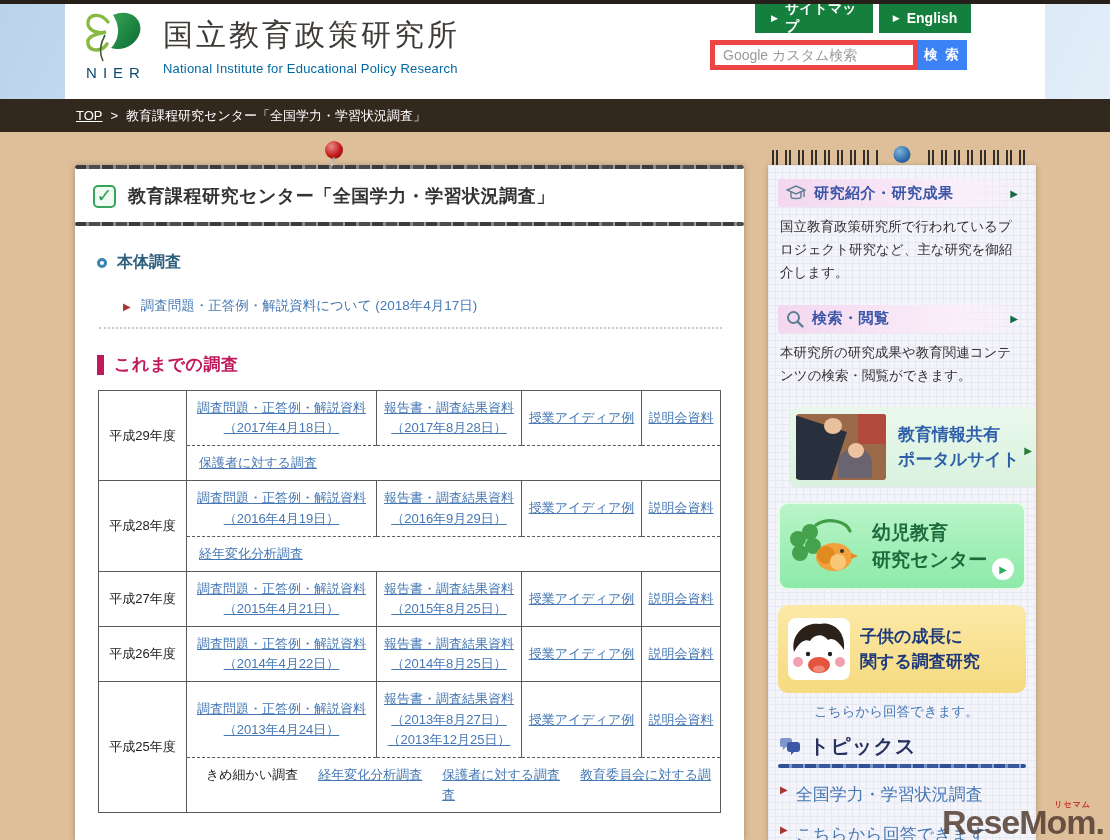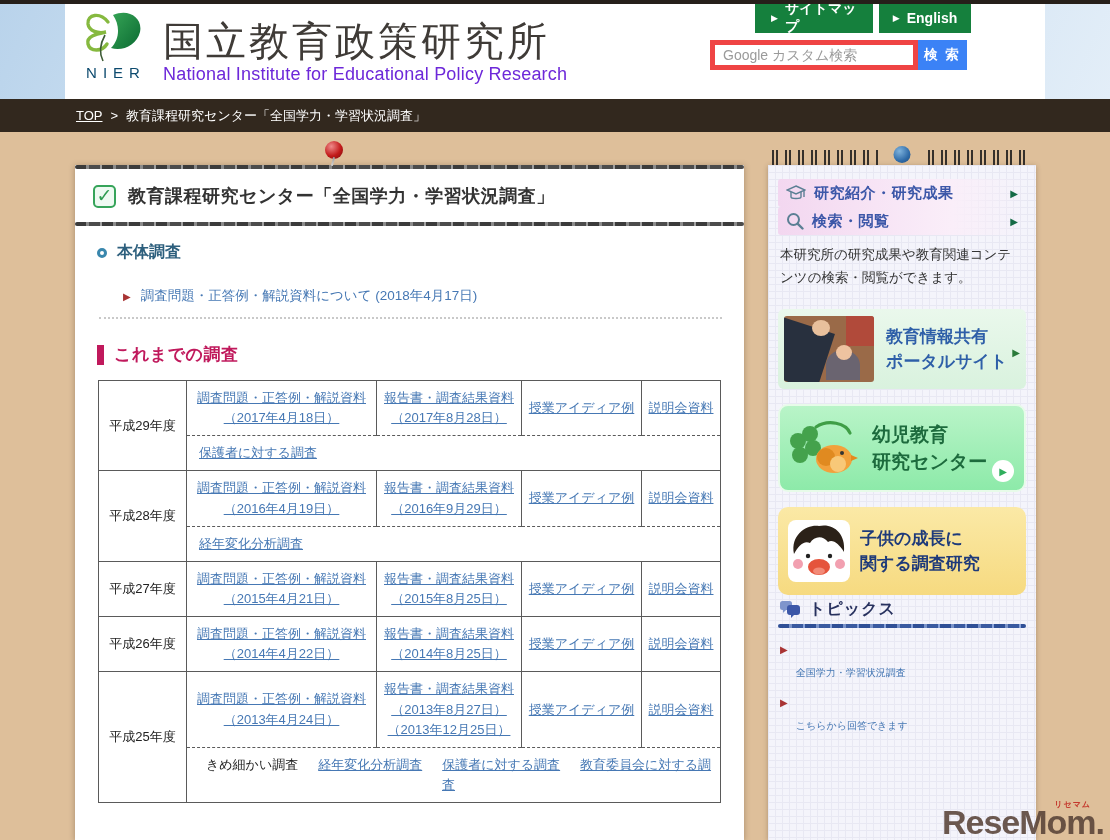--- a/index.html
+++ b/index.html
@@ -11,22 +11,22 @@
   
   .topbar { position:absolute; top:0; left:0; width:1110px; height:4px; background:#261f1a; z-index:5; }
   
   .header { position:absolute; top:0; left:0; width:1110px; height:99px;
     background:linear-gradient(115deg,#b9d3eb 0%,#d3e5f4 30%,#cde0f2 70%,#e3eef8 100%); }
   .header-white { position:absolute; left:65px; top:4px; width:980px; height:95px; background:#ffffff; }
   .logo-wrap { position:absolute; left:12px; top:6px; display:flex; align-items:flex-start; }
   .logo-mark { width:72px; text-align:center; }
   .logo-nier { font-size:15px; letter-spacing:6px; color:#0c4a6e; margin-top:-2px; padding-left:6px; }
   .logo-text { margin-left:14px; padding-top:8px; }
-  .logo-title { font-size:40px; letter-spacing:3px; color:#3f3b37; font-weight:500; line-height:1.15; }
-  .logo-sub { font-size:18px; color:#6d28d9; margin-top:0; letter-spacing:0.2px; }
+  .logo-title { font-size:30px; letter-spacing:3px; color:#3f3b37; font-weight:500; line-height:1.15; }
+  .logo-sub { font-size:13px; color:#0369a1; margin-top:8px; letter-spacing:0.2px; }
   .top-btn { position:absolute; top:-1px; height:30px; background:#15803d; color:#fff;
     font-size:14px; font-weight:bold; display:flex; align-items:center; justify-content:center;
     padding:0 16px; cursor:pointer; }
   .top-btn .tri { font-size:9px; margin-right:7px; }
   .btn-sitemap { right:172px; width:118px; }
   .btn-english { right:74px; width:92px; }
   .searchbar { position:absolute; top:36px; right:78px; display:flex; }
   .search-input { width:208px; height:30px; border:5px solid #ef4444; font-size:14px; padding:0 8px; color:#444; outline:none; }
   .search-input::placeholder { color:#9a9a9a; }
   .search-btn { width:49px; height:30px; background:#3b82f6; color:#fff; border:none;
@@ -47,21 +47,21 @@
   .sketch { height:4px; border-radius:2px;
     background:repeating-linear-gradient(90deg,#3b3b3b 0 11px,#8a8a8a 11px 14px,#4c4c4c 14px 25px,#a0a0a0 25px 27px); }
   .card-title-row { display:flex; align-items:center; padding:15px 20px 14px 18px; }
   .checkbox-icon { width:23px; height:23px; border:2.5px solid #36a45a; border-radius:5px;
     background:#eefaf2; color:#2f9c52; font-size:19px; font-weight:bold; line-height:18px;
     text-align:center; margin-right:12px; }
   .page-title { font-size:18px; font-weight:bold; color:#333; letter-spacing:0.5px; }
   .sec-heading { display:flex; align-items:center; margin:24px 0 0 22px; }
   .sec-heading .bar { width:7px; height:20px; background:#c0195c; margin-right:10px; }
   .sec-heading .txt { font-size:17px; font-weight:bold; color:#c0195c; letter-spacing:0.5px; }
-  .sub-heading { display:flex; align-items:center; margin:16px 0 0 22px; }
+  .sub-heading { display:flex; align-items:center; margin:26px 0 0 22px; }
   .sub-heading .ring { width:10px; height:10px; border:3px solid #3a87ad; border-radius:50%; margin-right:10px; }
   .sub-heading .txt { font-size:16px; font-weight:bold; color:#2d5f7d; }
   .link-row { display:flex; align-items:center; margin:24px 0 0 48px; padding-bottom:12px; }
   .link-row .arrow { color:#a93434; font-size:10px; margin-right:10px; }
   a.blue-link { color:#4678b4; cursor:pointer; font-size:13.5px; }
   .dotted-sep { margin:0 22px 0 24px; border-bottom:2px dotted #c9c9c9; }
   
   .surveys { border-collapse:collapse; margin:14px 0 0 23px; width:622px; font-size:13px; table-layout:fixed; }
   .surveys td { border:1px solid #5a5a5a; text-align:center; padding:7px 4px; line-height:1.55; background:#fff; }
   .surveys .year-cell { width:88px; color:#222; }
@@ -82,21 +82,21 @@
     border-radius:50%; background:radial-gradient(circle at 35% 30%, #7fb3dd 0%, #2f6ba8 60%, #1c4a7c 100%); z-index:3; }
   .panel { position:relative; height:675px; background:#f4f4fb; overflow:hidden; padding:14px 10px 0 10px;
     background-image:linear-gradient(#e8e8f3 1px, transparent 1px), linear-gradient(90deg,#e8e8f3 1px, transparent 1px);
     background-size:7px 7px; box-shadow:0 1px 5px rgba(60,40,20,.3); }
   .side-sec-head { display:flex; align-items:center; height:28px; padding:0 8px; border-radius:3px;
     background:linear-gradient(90deg,#f3d7f0 0%,#faeef9 70%,rgba(250,238,249,0)); cursor:pointer; }
   .side-sec-head .ttl { font-size:15px; font-weight:bold; color:#3c57a8; margin-left:8px; letter-spacing:0.5px; }
   .side-sec-head .arr { margin-left:auto; color:#156b46; font-size:10px; }
   .side-desc { font-size:13.5px; color:#333; line-height:1.72; margin:8px 2px 20px 2px; }
   .banner-portal { display:flex; align-items:center; width:248px; height:80px; border-radius:6px;
-    background:linear-gradient(180deg,#eaf8ec,#d9f2de); cursor:pointer; padding:6px; position:relative; }
+    background:linear-gradient(180deg,#eaf8ec,#d9f2de); cursor:pointer; padding:6px; position:relative;margin-left:12px; }
   .photo { width:90px; height:66px; border-radius:3px; overflow:hidden; position:relative; background:#9a6a48; flex:none; }
   .photo .suit { position:absolute; left:-12px; top:8px; width:55px; height:60px; background:#28303e; transform:rotate(18deg); }
   .photo .face1 { position:absolute; left:28px; top:4px; width:18px; height:16px; border-radius:50%; background:#e8c09c; }
   .photo .shelf { position:absolute; right:0; top:0; width:28px; height:30px; background:#b14a3a; }
   .photo .kid { position:absolute; right:14px; bottom:2px; width:34px; height:30px; border-radius:50% 50% 0 0; background:#6a6470; }
   .photo .face2 { position:absolute; right:22px; bottom:22px; width:16px; height:15px; border-radius:50%; background:#eec3a0; }
   .banner-portal .ptxt { margin-left:12px; font-size:17px; font-weight:bold; color:#2e5fa8; line-height:1.5; }
   .banner-portal .parr { position:absolute; right:6px; top:38px; color:#2a7a3a; font-size:10px; }
   .banner-green { margin-top:15px; width:248px; height:88px; border-radius:10px; position:relative; cursor:pointer;
     background:linear-gradient(180deg,#b9f4c8,#8deaa9); border:2px solid #e7fbe9;
@@ -104,26 +104,26 @@
   .banner-green .gtxt { font-size:19px; font-weight:bold; color:#1d6b3d; line-height:1.45; margin-left:8px; }
   .circle-arr { position:absolute; right:10px; bottom:8px; width:22px; height:22px; border-radius:50%;
     background:#fff; color:#2fae5d; font-size:10px; display:flex; align-items:center; justify-content:center; }
   .banner-yellow { margin-top:15px; width:248px; height:88px; border-radius:10px; position:relative; cursor:pointer;
     background:linear-gradient(180deg,#fbe9a6,#f6da80); display:flex; align-items:center; padding-left:10px; }
   .banner-yellow .ytxt { font-size:17px; font-weight:bold; color:#1e3a7a; line-height:1.5; margin-left:10px; }
   .face-box { width:62px; height:62px; background:#fff; border-radius:8px; flex:none; }
   .answer-link-row { margin:9px 0 12px 36px; }
   .answer-link-row a { font-size:13.5px; }
   .topics-head { display:flex; align-items:center; margin:4px 0 4px 2px; }
-  .topics-head .ttl { font-size:16px; font-weight:bold; color:#27315e; margin-left:8px; letter-spacing:1px;text-align:center; }
+  .topics-head .ttl { font-size:20px; font-weight:bold; color:#27315e; margin-left:8px; letter-spacing:1px;text-align:center; }
   .sketch-blue { height:4px; border-radius:2px; margin-bottom:6px;
     background:repeating-linear-gradient(90deg,#2f4f96 0 11px,#7a93c9 11px 14px,#3a5aa0 14px 25px,#8aa3d9 25px 27px); }
   .topic-item { display:flex; align-items:flex-start; margin:13px 0 0 2px; }
   .topic-item .arrow { color:#a93434; font-size:10px; margin:3px 8px 0 0; flex:none; }
-  .topic-item a { font-size:10px; line-height:1.6;margin-top:24px; }
+  .topic-item a { font-size:17px; line-height:1.6; }
   
   .watermark { position:absolute; right:6px; bottom:-2px; font-size:34px; font-weight:800;
     color:rgba(88,66,55,.88); letter-spacing:-1px; z-index:9; }
   .watermark .ruby { position:absolute; right:13px; top:-4px; font-size:8px; font-weight:bold;
     color:#c4372c; letter-spacing:1px; }
 </style>
 </head>
 <body>
 
 <div class="header">
@@ -256,20 +256,21 @@
 
     <div class="side-sec-head">
       <svg width="20" height="17" viewBox="0 0 20 17">
         <polygon points="10,1 19,5 10,9 1,5" fill="none" stroke="#5b7f94" stroke-width="1.4"></polygon>
         <path d="M5 7 L5 12 C5 14 15 14 15 12 L15 7" fill="none" stroke="#5b7f94" stroke-width="1.4"></path>
         <line x1="18" y1="5" x2="18" y2="12" stroke="#5b7f94" stroke-width="1.4"></line>
       </svg>
       <span class="ttl">研究紹介・研究成果</span>
       <span class="arr">▶</span>
     </div>
+    <div class="side-desc">国立教育政策研究所で行われているプロジェクト研究など、主な研究を御紹介します。</div>
 
     <div class="side-sec-head">
       <svg width="18" height="18" viewBox="0 0 18 18">
         <circle cx="7.5" cy="7.5" r="5.5" fill="none" stroke="#5b7f94" stroke-width="2"></circle>
         <line x1="11.8" y1="11.8" x2="16.5" y2="16.5" stroke="#5b7f94" stroke-width="2.4" stroke-linecap="round"></line>
       </svg>
       <span class="ttl">検索・閲覧</span>
       <span class="arr">▶</span>
     </div>
     <div class="side-desc">本研究所の研究成果や教育関連コンテンツの検索・閲覧ができます。</div>
@@ -320,20 +321,23 @@
           <ellipse cx="31" cy="47" rx="11" ry="8" fill="#e5543c"></ellipse>
           <ellipse cx="31" cy="51" rx="6" ry="3.5" fill="#f28a77"></ellipse>
         </svg>
       </div>
       <div class="ytxt">
         <div>子供の成長に</div>
         <div>関する調査研究</div>
       </div>
     </div>
 
+    <div class="answer-link-row">
+      <a class="blue-link">こちらから回答できます。</a>
+    </div>
 
     <div class="topics-head">
       <svg width="21" height="17" viewBox="0 0 21 17">
         <rect x="0" y="0" width="12" height="9" rx="2.5" fill="#7f95cc"></rect>
         <polygon points="3,8 3,12 7,8" fill="#7f95cc"></polygon>
         <rect x="7" y="4" width="13" height="10" rx="3" fill="#3c57a8"></rect>
         <polygon points="11,13 11,17 15,13" fill="#3c57a8"></polygon>
       </svg>
       <span class="ttl">トピックス</span>
     </div>

